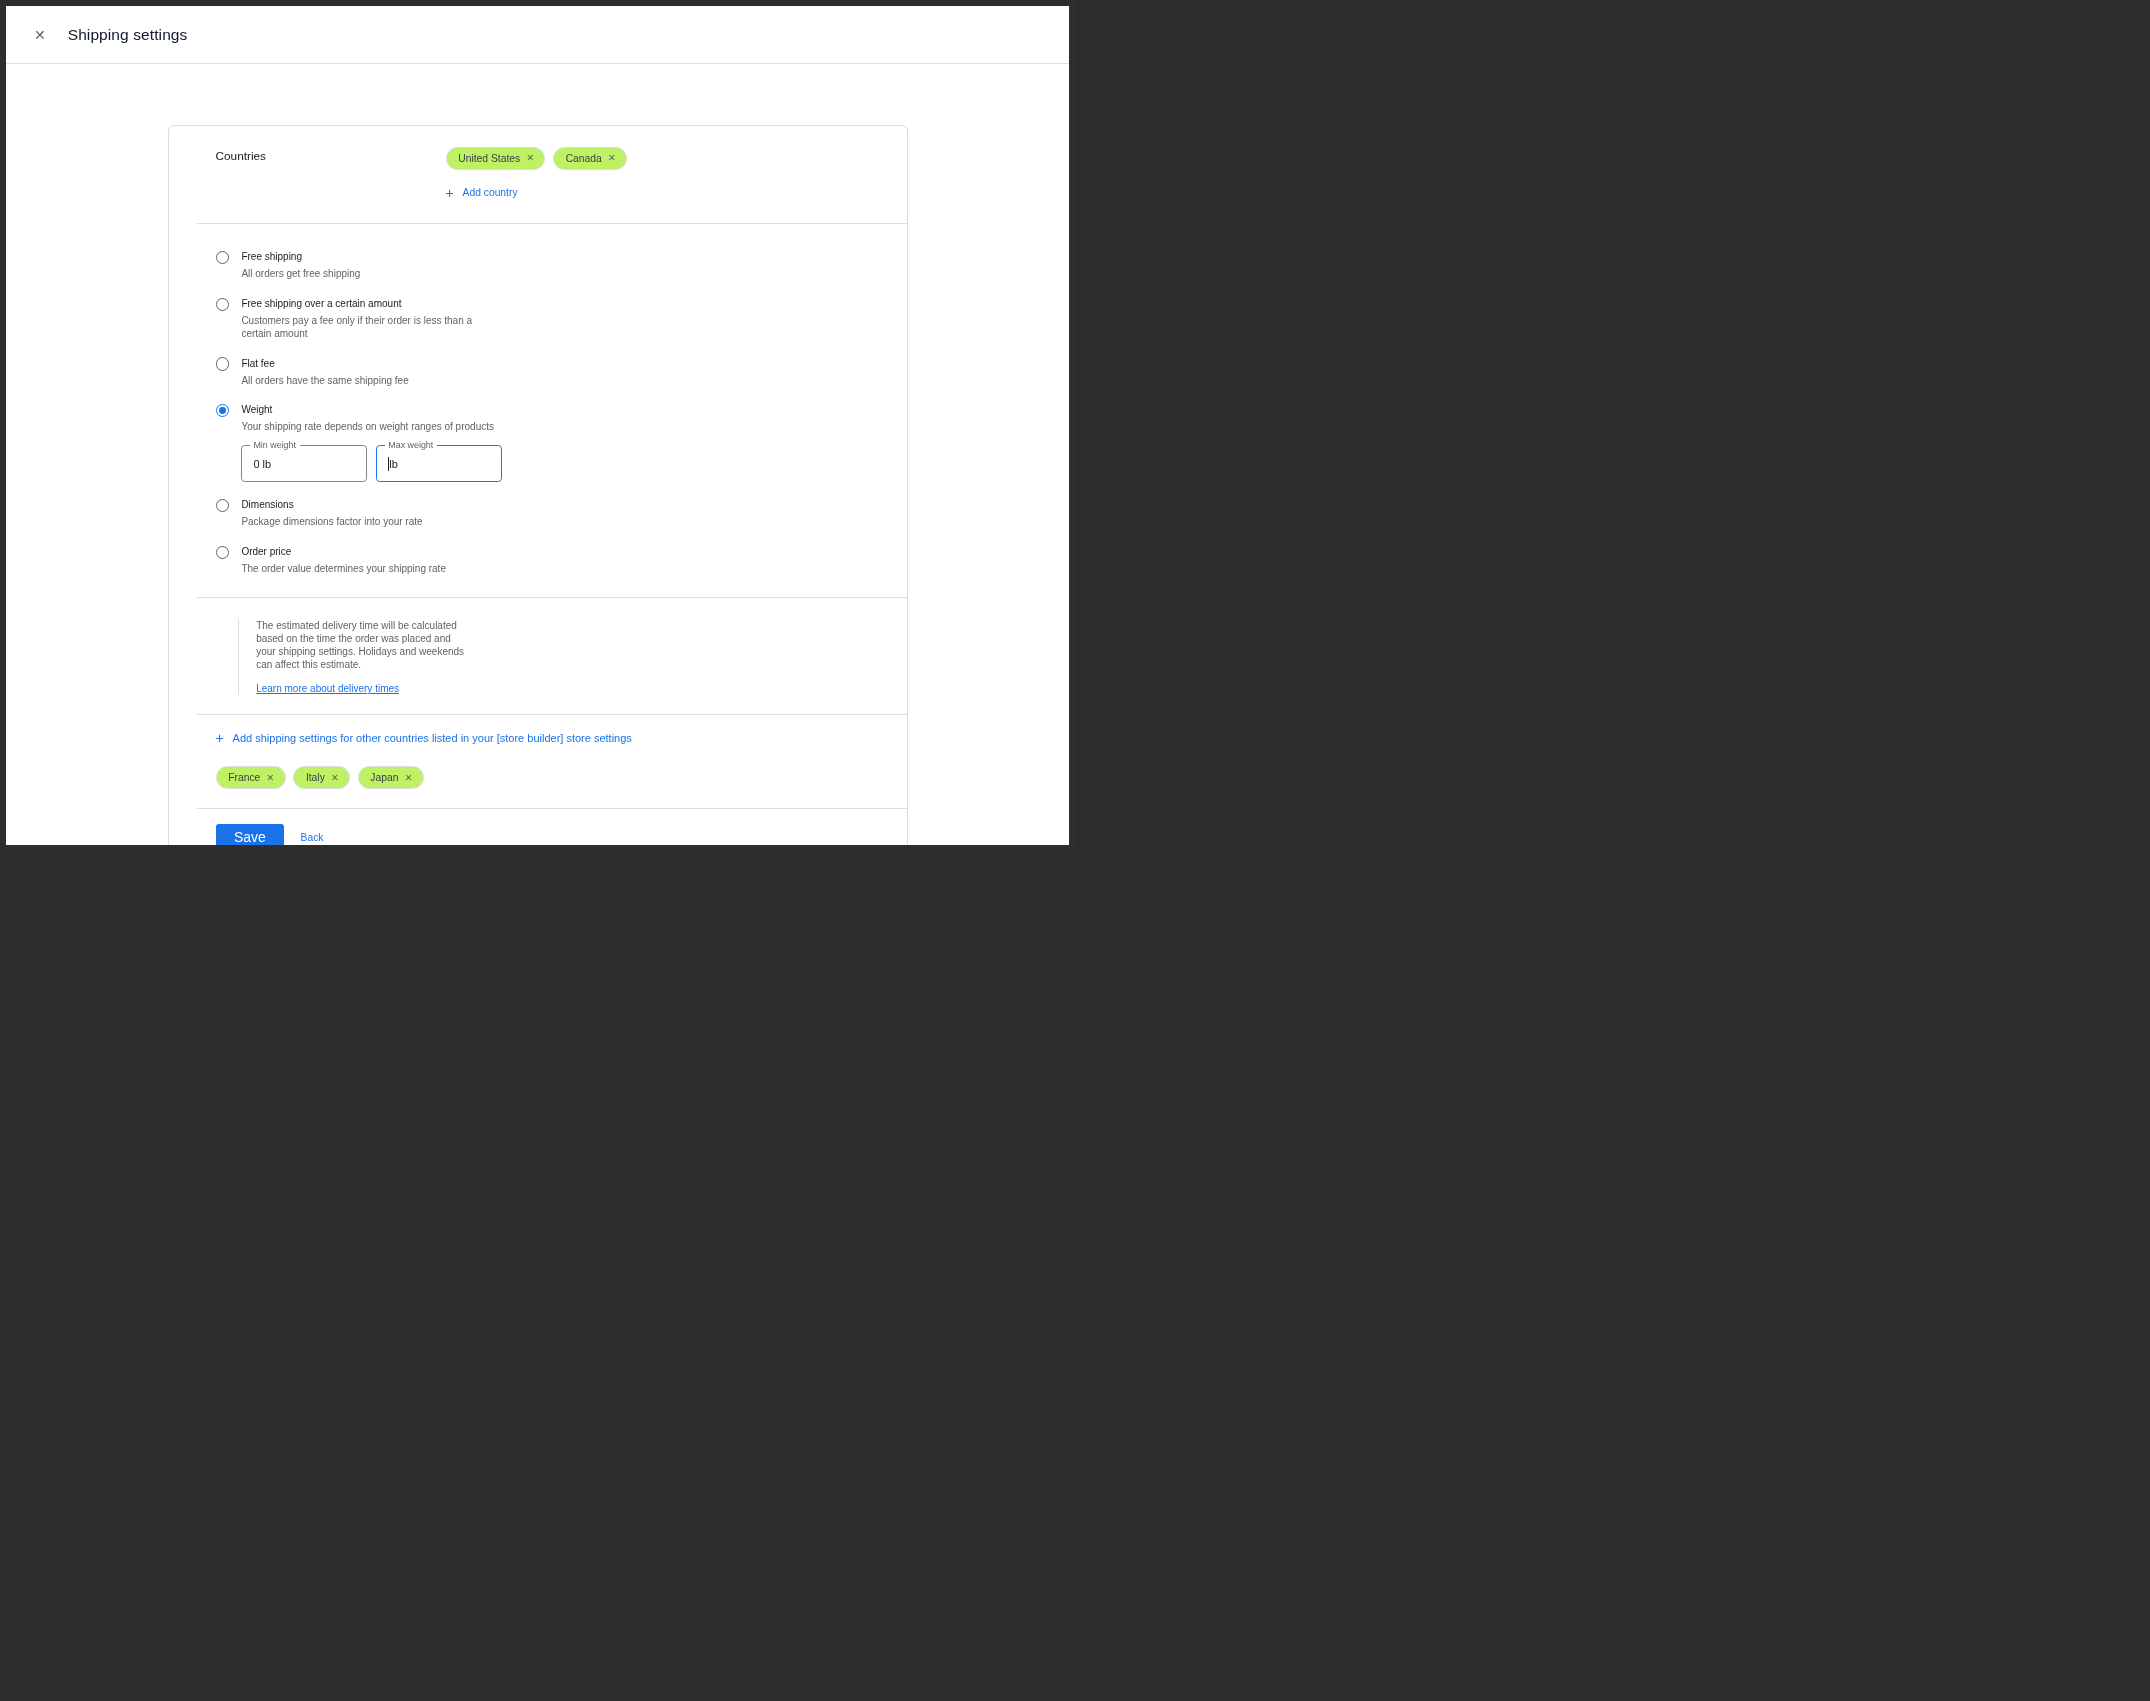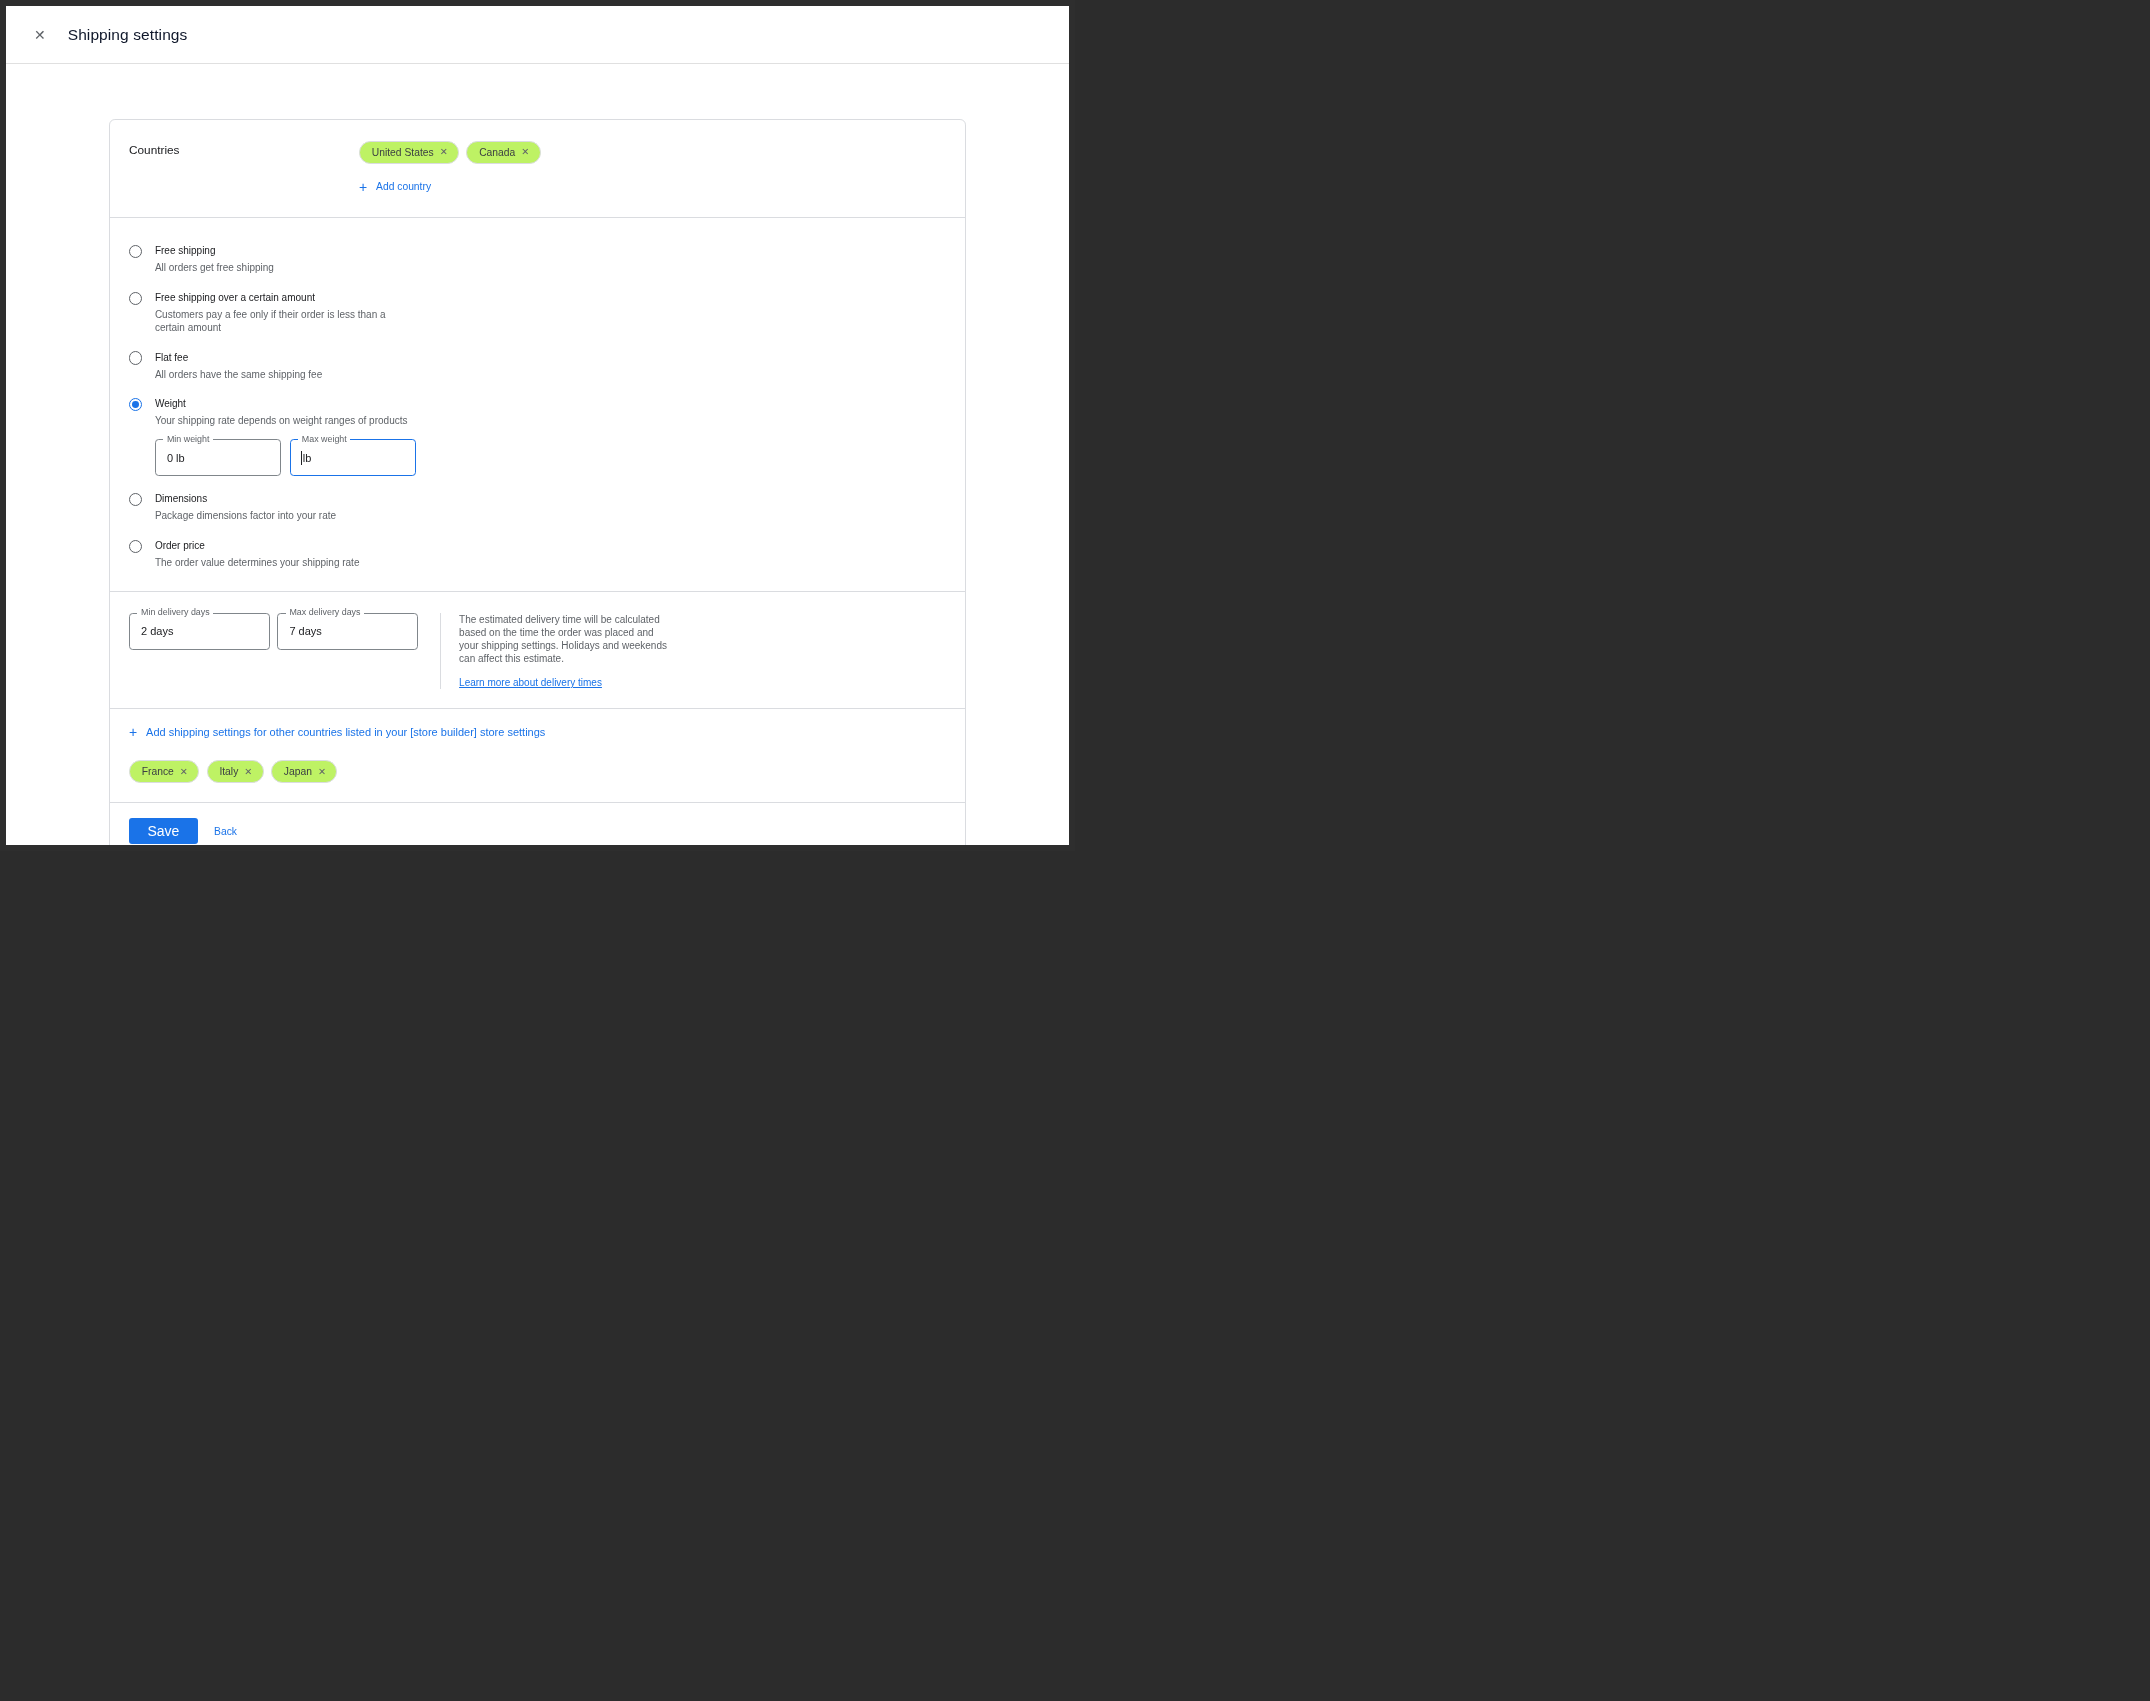--- a/index.html
+++ b/index.html
@@ -30,23 +30,24 @@
     font-size:14px; color:#5f6368;
     cursor:pointer; margin-right:19px; user-select:none;
   }
   .page-title {
     font-size:15.5px; font-weight:400; color:#0f172a; letter-spacing:0.1px;
     margin:0;
   }
   
   .content { padding-top:55px; }
   .card {
-    width:857px; margin:0 auto;
+    width:740px; margin:6px auto;
     border:0.7px solid #dadce0; border-radius:5.9px;
     background:#fff;
+    padding-left:28px;
   }
   .divider { border:none; border-top:0.7px solid #dadce0; margin:0; }
   .row { display:flex; padding:20.7px 19px 22px; }
   .row-label {
     flex:0 0 230px; width:230px;
     font-size:11.8px; font-weight:500; color:#202124;
     padding-top:2.2px;
   }
   
   .chips-row { display:flex; gap:7.4px; flex-wrap:wrap; }
@@ -234,30 +235,20 @@
             </div>
           </div>
 
         </div>
       </div>
 
       <hr class="divider">
 
       <div class="row" style="padding-bottom:19px;">
         <div class="delivery-content">
-          <div class="delivery-fields">
-            <div class="field w191">
-              <span class="field-label">Min delivery days</span>
-              <span class="field-value">2 days</span>
-            </div>
-            <div class="field w191">
-              <span class="field-label">Max delivery days</span>
-              <span class="field-value">7 days</span>
-            </div>
-          </div>
           <div class="delivery-note">
             <div class="note-text">The estimated delivery time will be calculated based on the time the order was placed and your shipping settings. Holidays and weekends can affect this estimate.</div>
             <span class="learn-link">Learn more about delivery times</span>
           </div>
         </div>
       </div>
 
       <hr class="divider">
 
       <div class="other-section">

